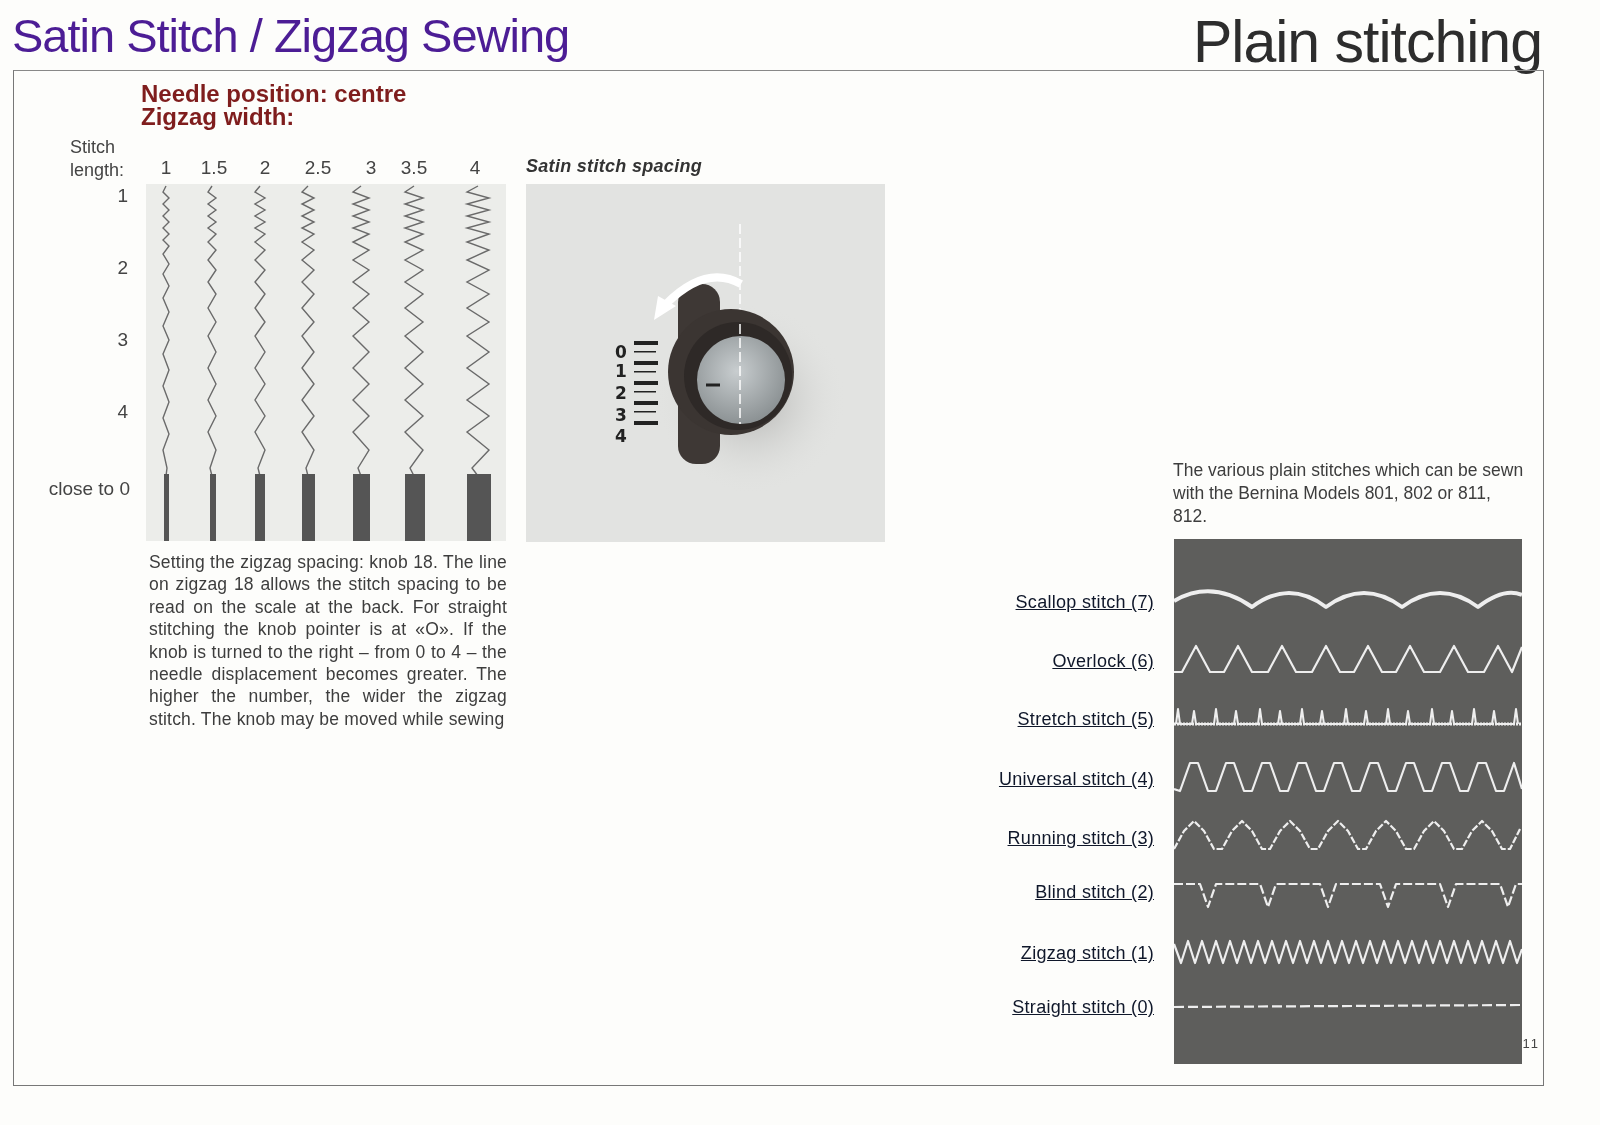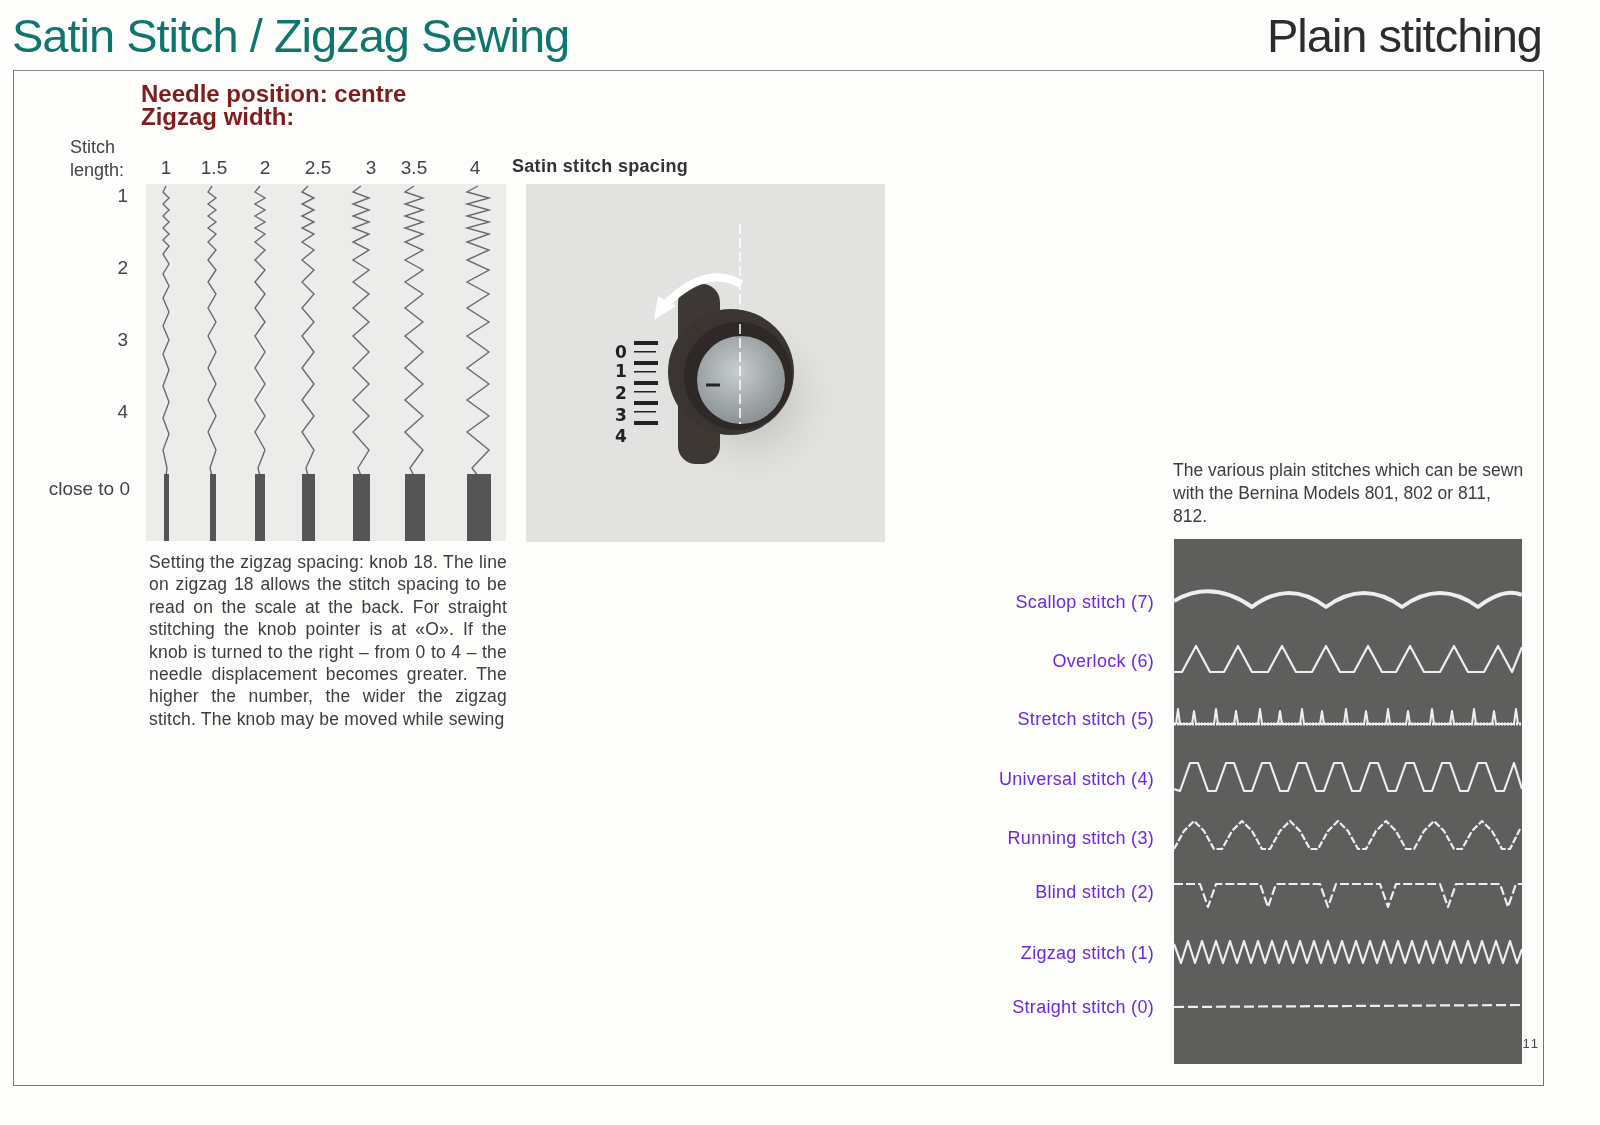--- a/index.html
+++ b/index.html
@@ -1,42 +1,42 @@
 <!DOCTYPE html>
 <html><head>
 <meta charset="utf-8">
 <style>
   html, body { margin: 0; padding: 0; }
   body {
     width: 1600px; height: 1125px; background: #fdfdfb; position: relative; overflow: hidden;
     font-family: "Liberation Sans", sans-serif; color: #3a3a3a;
   }
-  .title-left { position: absolute; left: 12px; top: 8px; font-size: 47px; letter-spacing: -1px; color: #0f766e; }
-  .title-right { position: absolute; right: 58px; top: 8px; font-size: 47px; letter-spacing: -1px; color: #2d2d2d; }
+  .title-left { position: absolute; left: 12px; top: 8px; font-size: 47px; letter-spacing: -1px; color: #4c1d95; }
+  .title-right { position: absolute; right: 58px; top: 8px; font-size: 59px; letter-spacing: -1px; color: #2d2d2d; }
   .frame {
     position: absolute; left: 13px; top: 70px; width: 1529px; height: 1014px;
     border: 1px solid #777; border-top-color: #888;
   }
   .needle-label { position: absolute; left: 141px; top: 82px; font-size: 24px; line-height: 23px; color: #7f1d1d; font-weight: bold; }
   .stitch-length-label { position: absolute; left: 30px; top: 136px; font-size: 18px; line-height: 23px; color: #444; margin-left: 40px; }
   .col-label { position: absolute; top: 157px; font-size: 19px; color: #444; transform: translateX(-50%); }
   .row-label { position: absolute; font-size: 19px; color: #444; text-align: right; }
   .sample-panel { position: absolute; left: 146px; top: 184px; width: 360px; height: 357px; background: #ecedea; }
   .sample-panel svg { position: absolute; left: 0; top: 0; }
   .subhead { font-weight: bold; font-size: 18px; color: #333; letter-spacing: 0.3px; }
-  .satin-head { position: absolute; left: 512px; top: 156px; }
+  .satin-head { position: absolute; left: 526px; top: 156px; font-style: italic; }
   .knob-panel { position: absolute; left: 526px; top: 184px; width: 359px; height: 358px; background: #e2e3e1; overflow: hidden; }
   .body-text { position: absolute; font-size: 17.5px; line-height: 22.4px; color: #3d3d3d; text-align: justify; letter-spacing: 0.2px; }
   .body-text p { margin: 0; }
   .zig-text { left: 149px; top: 551px; width: 358px; }
   .satin-text { left: 527px; top: 551px; width: 360px; }
   .bold { font-weight: bold; color: #2f2f2f; }
   .intro { position: absolute; left: 1173px; top: 453px; width: 352px; font-size: 17.5px; line-height: 23px; color: #3d3d3d; margin-top: 6px; }
   .stitch-photo { position: absolute; left: 1174px; top: 539px; width: 348px; height: 525px; background: #5e5e5c; overflow: hidden; }
-  .stitch-label { position: absolute; right: 446px; font-size: 18px; color: #6d28d9; text-align: right; white-space: nowrap; letter-spacing: 0.3px; }
+  .stitch-label { position: absolute; right: 446px; font-size: 18px; color: #0f172a; text-align: right; white-space: nowrap; letter-spacing: 0.3px; text-decoration: underline; }
   .page-num { position: absolute; right: 60px; top: 1036px; font-size: 13px; color: #444; letter-spacing: 2px; }
 </style>
 </head>
 <body>
 
 <div class="title-left">Satin Stitch / Zigzag Sewing</div>
 <div class="title-right">Plain stitching</div>
 
 <div class="frame"></div>
 

